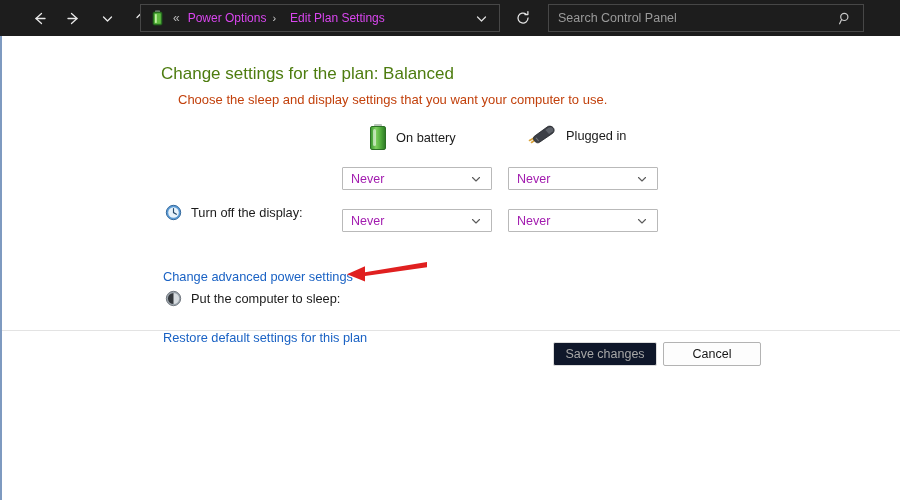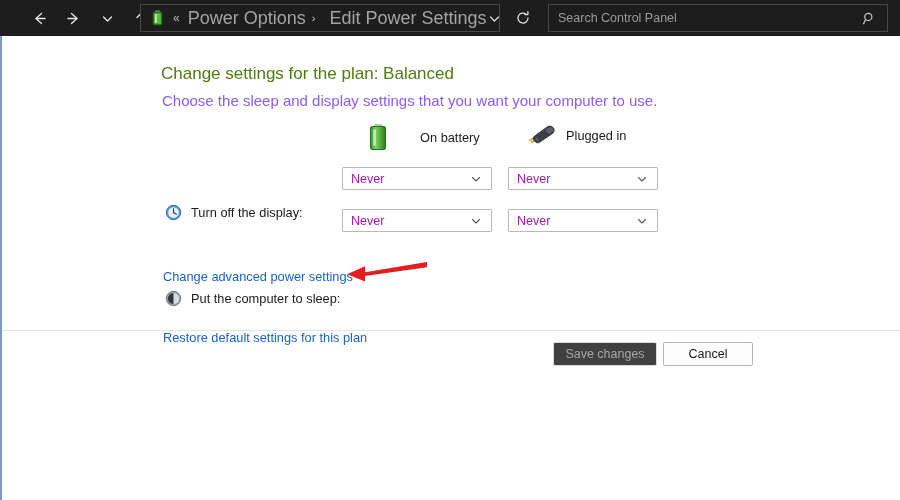--- a/index.html
+++ b/index.html
@@ -56,22 +56,22 @@
     position: relative;
     flex: none;
   }
   .addr-sep {
     color: #b9b9b9;
     font-size: 12px;
     margin-left: 6px;
     letter-spacing: 0;
   }
   .crumb {
-    color: #a3a3a3;
-    font-size: 18px;
+    color: #d946ef;
+    font-size: 12px;
     margin-left: 8px;
     white-space: nowrap;
   }
   .crumb-arrow {
     color: #cfcfcf;
     font-size: 11px;
     margin: 0 6px;
   }
   .addr-chevron {
     margin-left: auto;
@@ -85,21 +85,21 @@
     left: 508px; top: 4px;
     width: 30px; height: 28px;
     display: flex;
     align-items: center;
     justify-content: center;
     color: #e4e4e4;
   }
   .searchbox {
     position: absolute;
     left: 548px; top: 4px;
-    width: 340px; height: 28px;
+    width: 316px; height: 28px;
     border: 1px solid #474747;
     background: #1d1d1d;
     box-sizing: border-box;
     display: flex;
     align-items: center;
   }
   .search-ph {
     color: #9a9a9a;
     font-size: 12.5px;
     margin-left: 9px;
@@ -128,34 +128,34 @@
 
   .page-title {
     position: absolute;
     left: 159px; top: 28px;
     font-size: 17px;
     color: #4d7c0f;
     white-space: nowrap;
   }
   .page-sub {
     position: absolute;
-    left: 160px; top: 56px;
-    font-size: 15px;
-    color: #8b5cf6;
+    left: 176px; top: 56px;
+    font-size: 13px;
+    color: #c2410c;
     white-space: nowrap;
   }
 
   
   .colhead {
     position: absolute;
     display: flex;
     align-items: center;
     top: 88px;
   }
-  .colhead.battery { left: 368px; gap: 24px; }
+  .colhead.battery { left: 368px; }
   .colhead.plugged { left: 524px; }
   .colhead-label {
     font-size: 12.8px;
     color: #1b1b1b;
     margin-left: 10px;
     white-space: nowrap;
   }
 
   
   .batt-big {
@@ -282,24 +282,24 @@
     box-sizing: border-box;
     display: flex;
     align-items: center;
     justify-content: center;
     font-size: 12.5px;
   }
   .btn.save {
     left: 551px; top: 306px; width: 104px;
     color: #a6a6a6;
     border-color: #dcdcdc;
-    background: #404040;
+    background: #0f172a;
   }
   .btn.cancel {
-    left: 661px; top: 306px; width: 90px;
+    left: 661px; top: 306px; width: 98px;
     color: #161616;
     border-color: #b3b3b3;
     background: #fdfdfd;
   }
 </style>
 </head>
 <body>
 
 <div id="app">
 
@@ -337,21 +337,21 @@
         <svg width="18" height="18" viewBox="0 0 18 18">
           <rect x="6" y="1.5" width="5" height="2" rx="0.6" fill="#8d9a8e"></rect>
           <rect x="4" y="3" width="9" height="13" rx="1.4" fill="#2f7d27" stroke="#1f5a1a" stroke-width="0.8"></rect>
           <rect x="5.2" y="4.2" width="6.6" height="10.6" rx="0.9" fill="#5fbb3f"></rect>
           <rect x="6" y="5" width="1.8" height="9" rx="0.8" fill="#bff0a2"></rect>
         </svg>
       </span>
       <span class="addr-sep">«</span>
       <span class="crumb">Power Options</span>
       <span class="crumb-arrow">›</span>
-      <span class="crumb">Edit Power Settings</span>
+      <span class="crumb">Edit Plan Settings</span>
       <span class="addr-chevron">
         <svg width="15" height="15" viewBox="0 0 15 15" fill="none" stroke="currentColor" stroke-width="1.2">
           <path d="M3.5 6 L7.5 10 L11.5 6" stroke-linecap="round" stroke-linejoin="round"></path>
         </svg>
       </span>
     </div>
 
     <div class="refreshbtn">
       <svg width="16" height="16" viewBox="0 0 16 16" fill="none" stroke="currentColor" stroke-width="1.25">
         <path d="M13 8 A5 5 0 1 1 11.2 4.2" stroke-linecap="round"></path>

